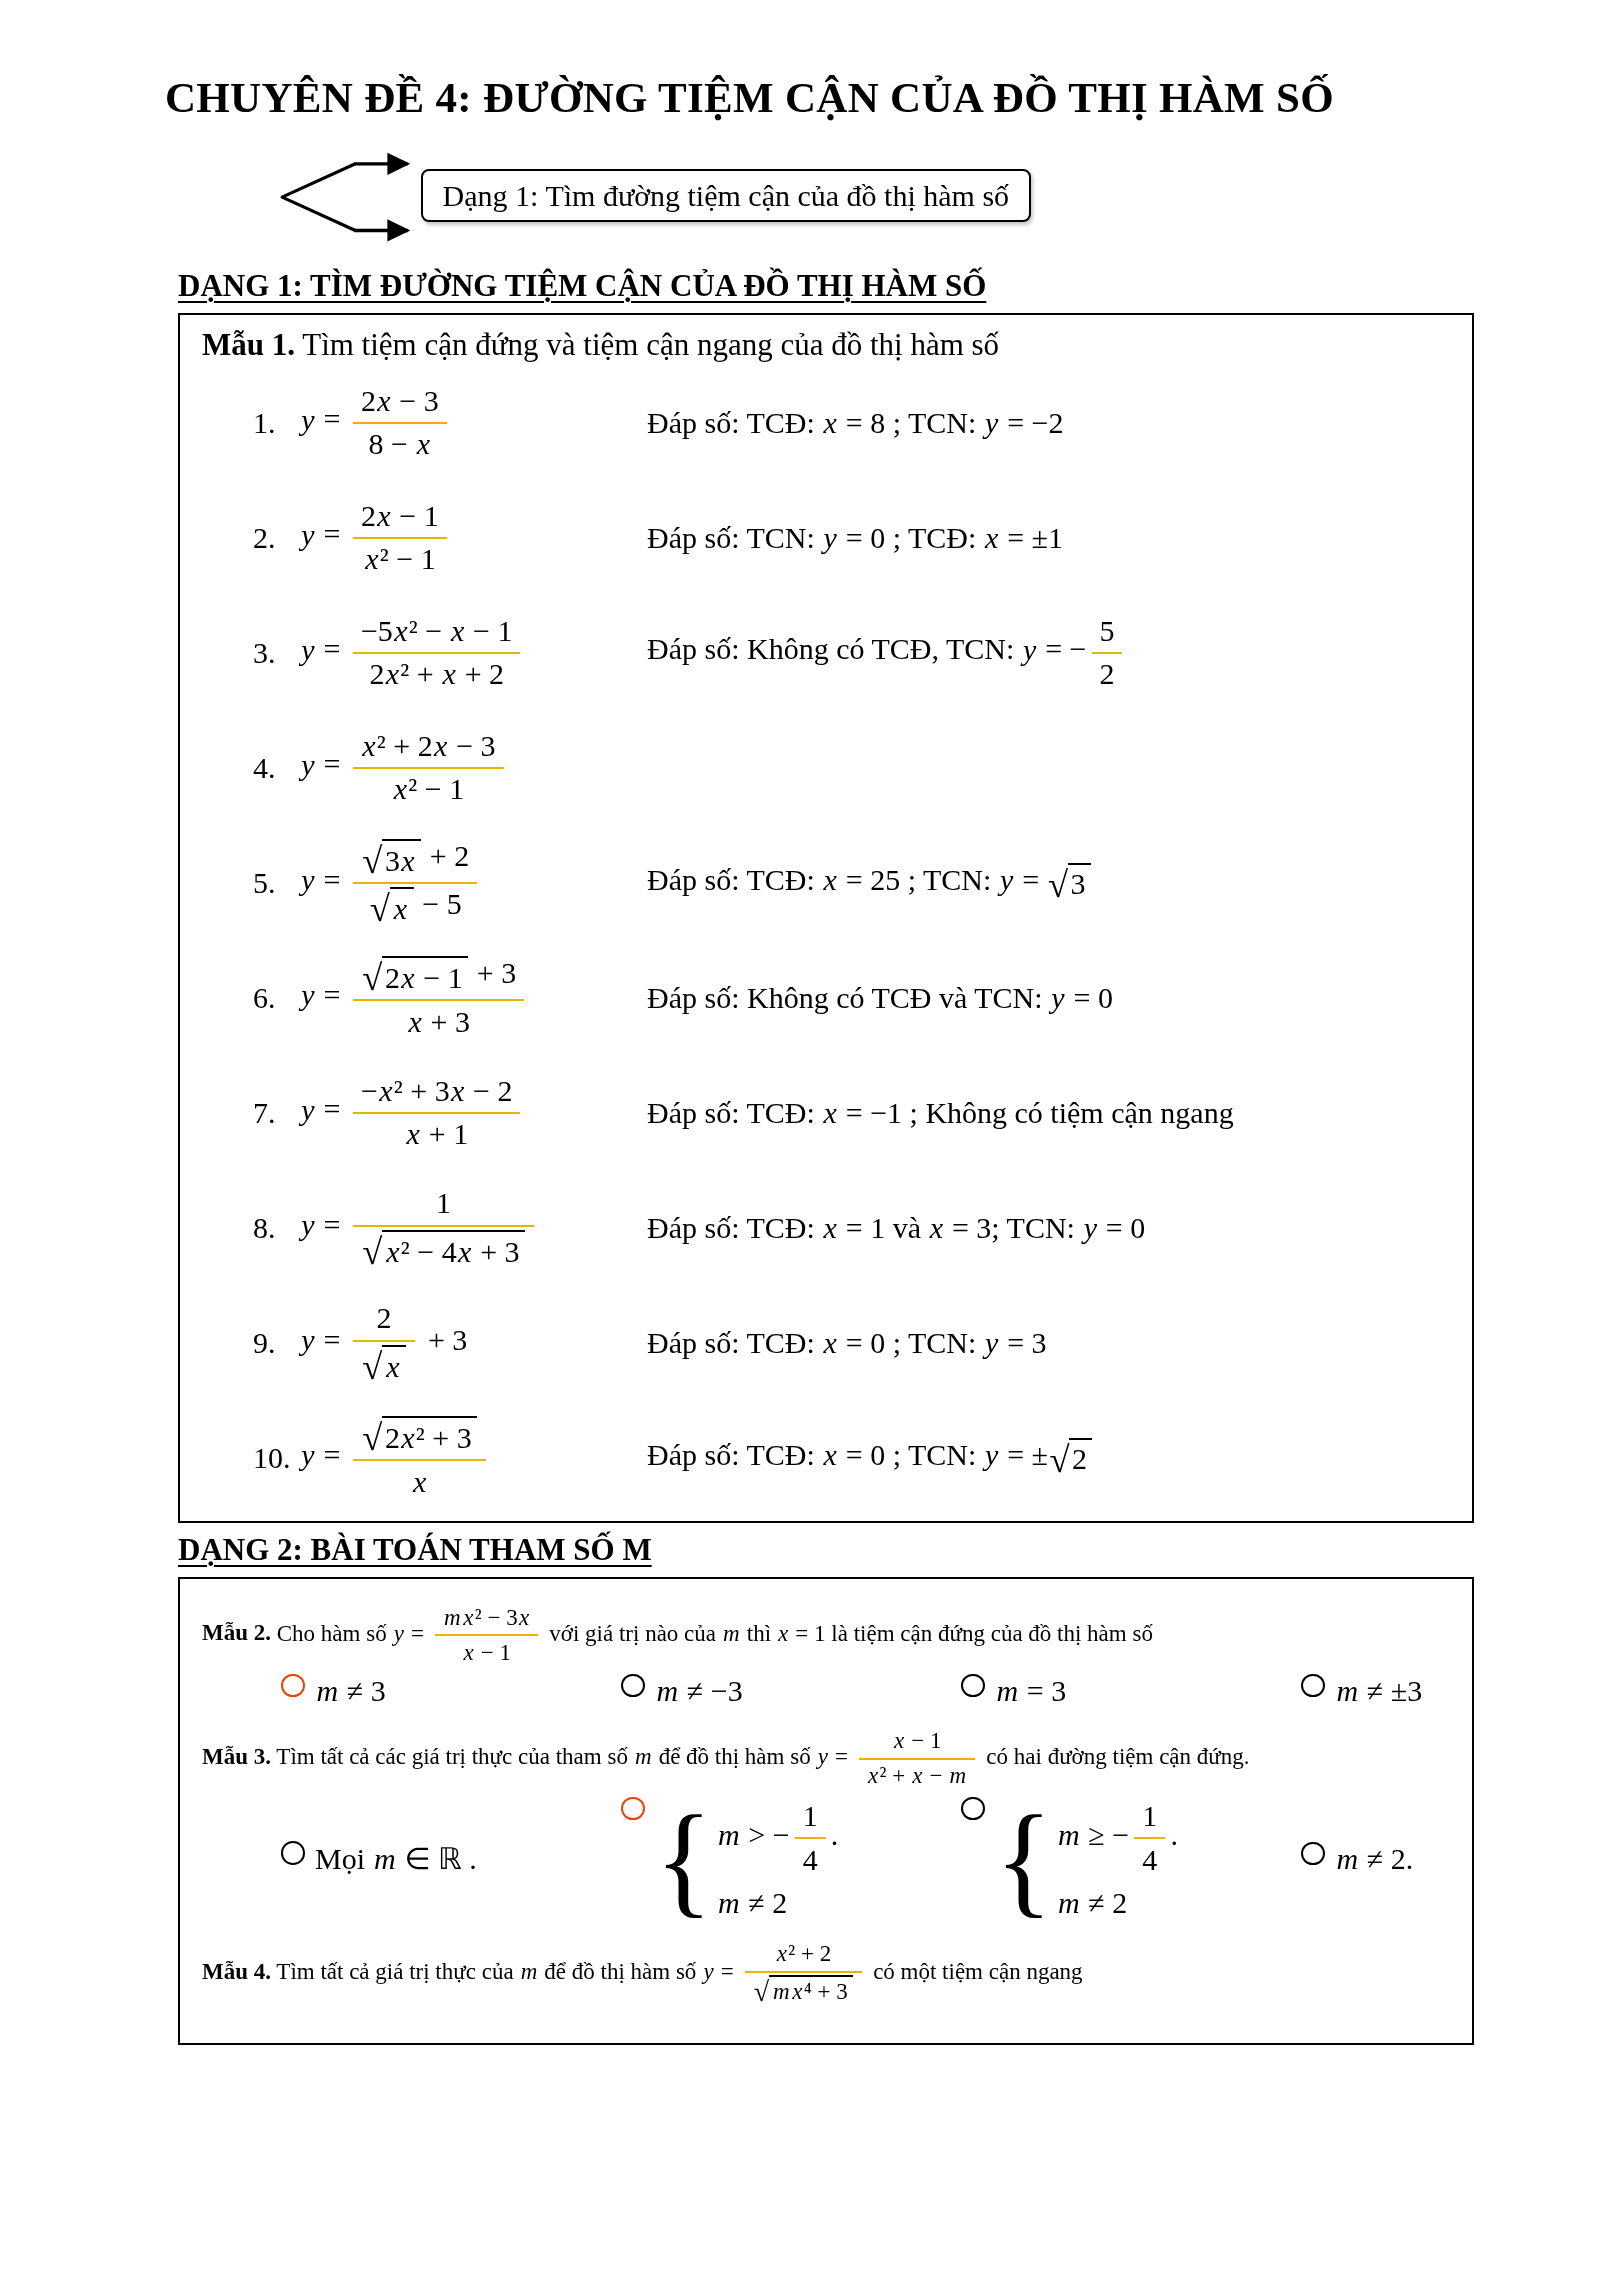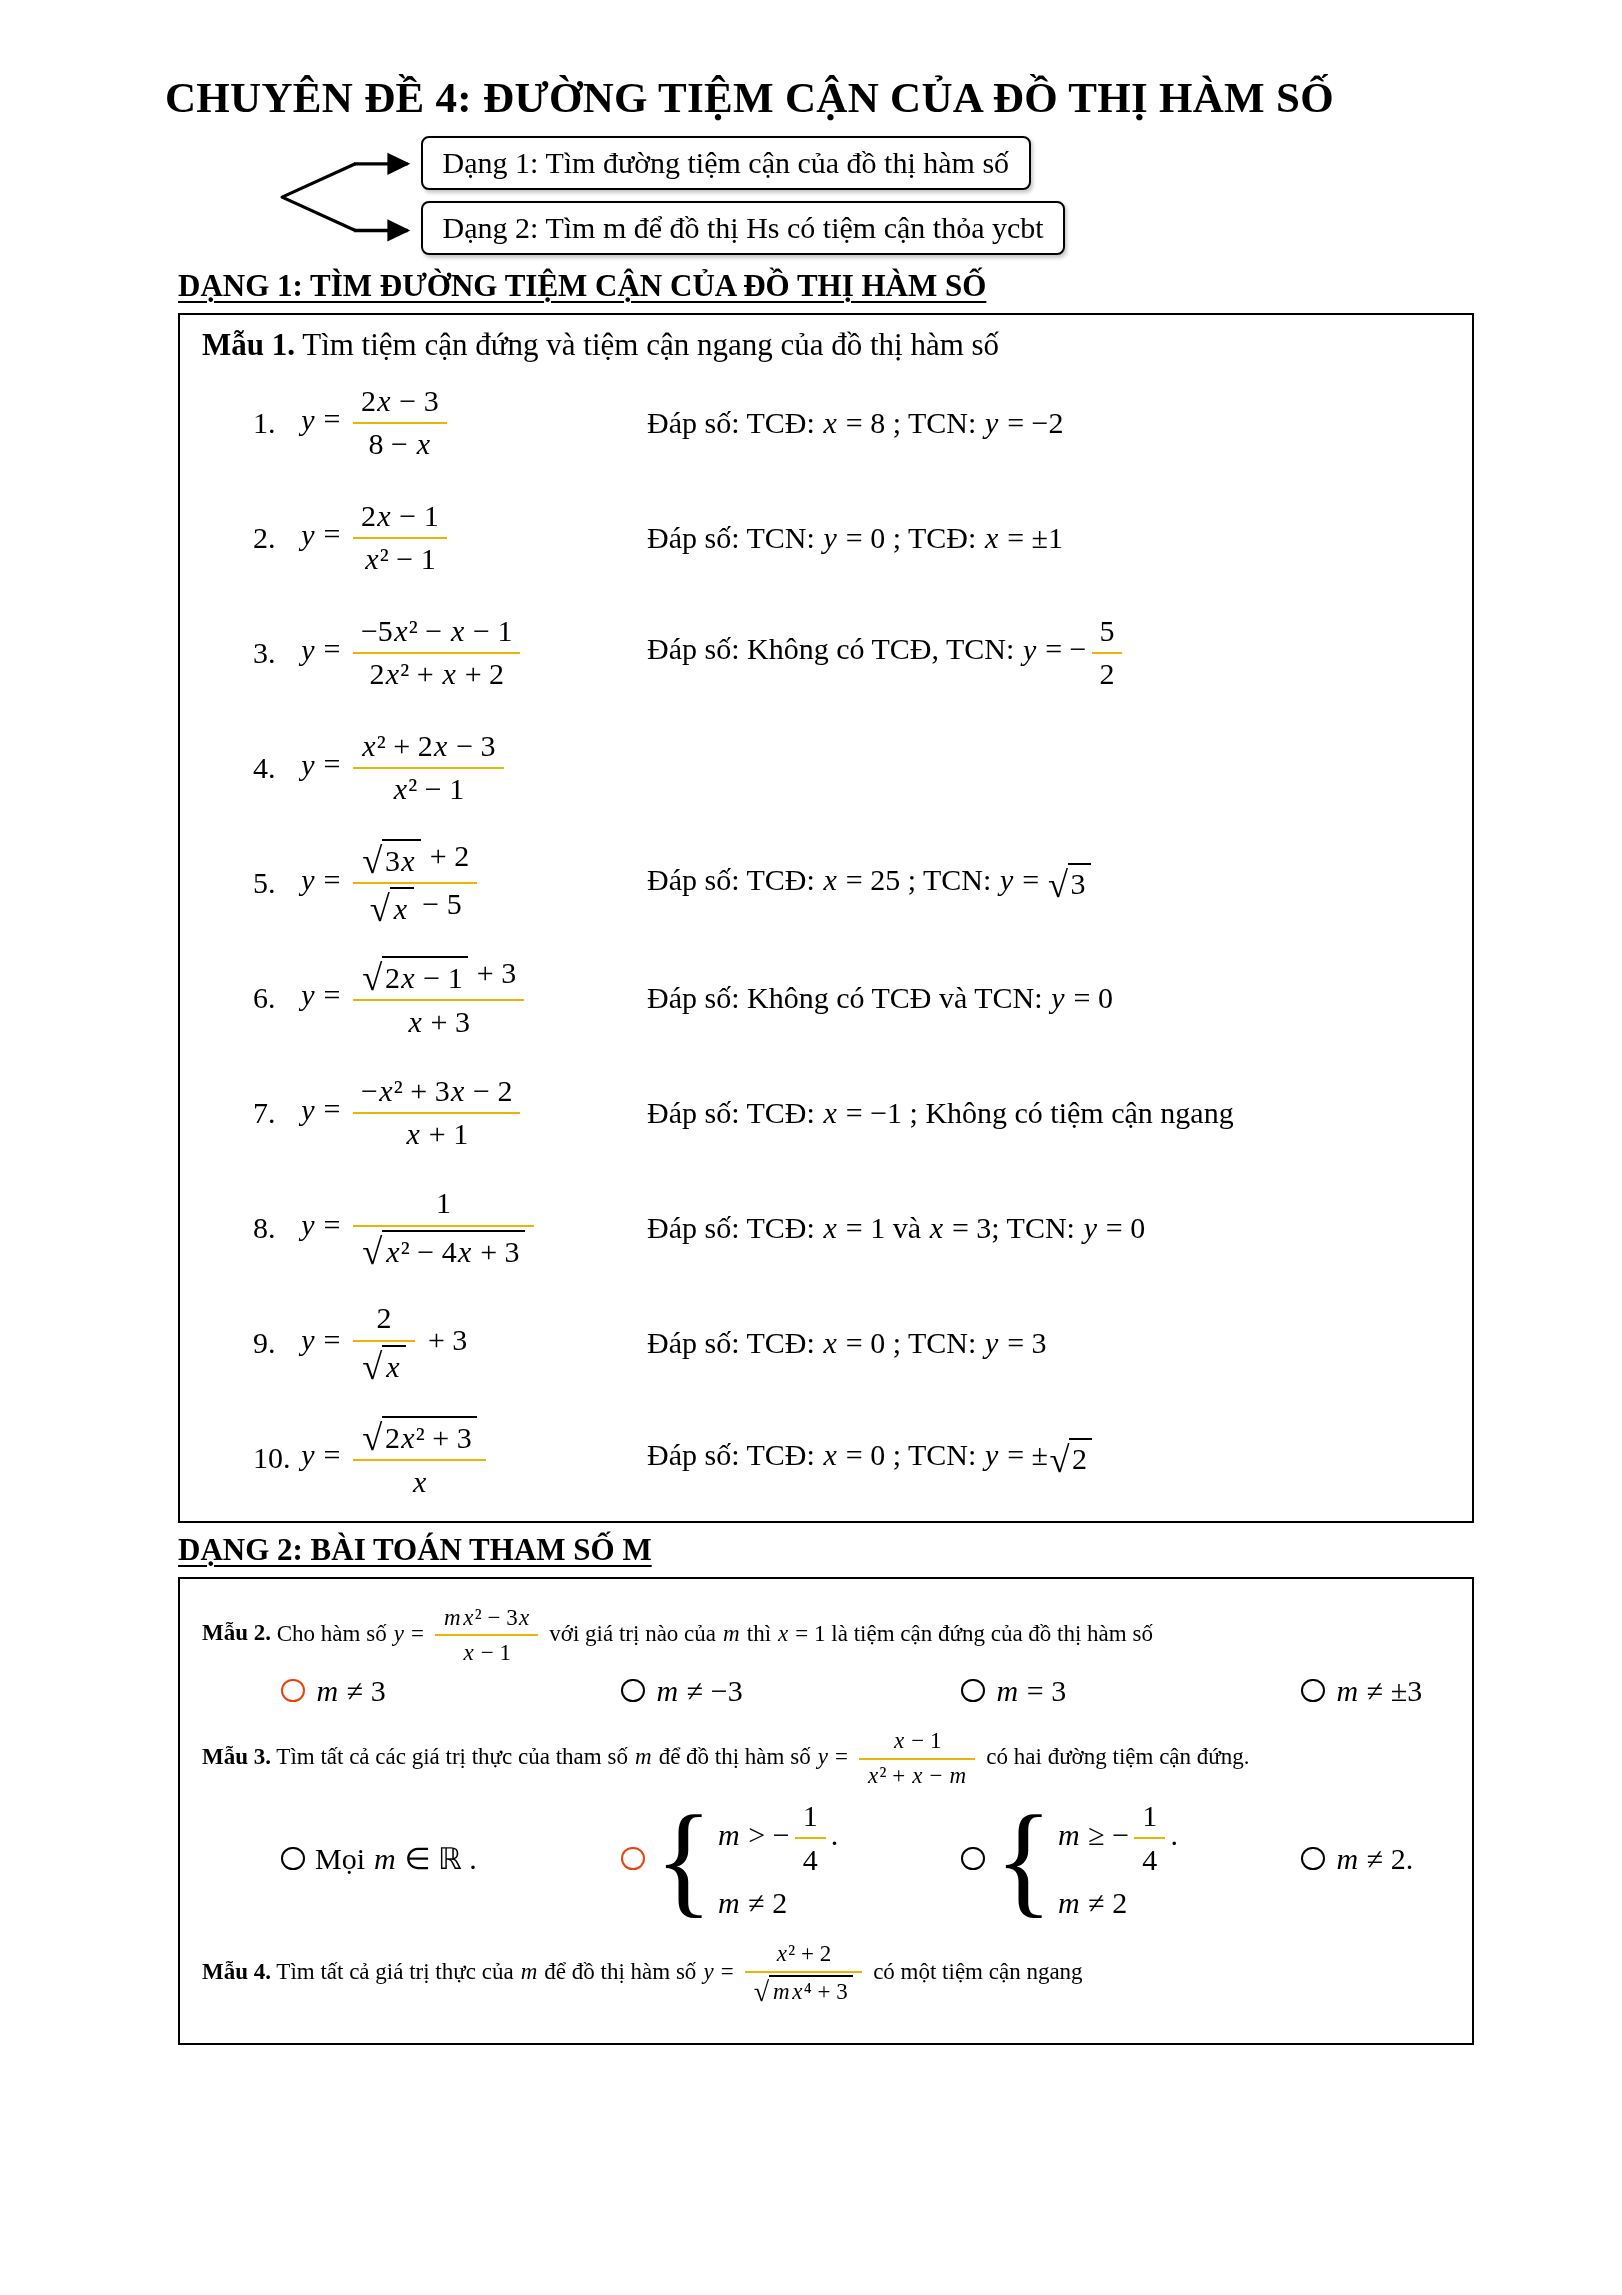--- a/index.html
+++ b/index.html
@@ -41,21 +41,21 @@
   .cases{display:inline-flex;align-items:center;vertical-align:middle}
   .brace{font-size:4em;line-height:.8;transform:scaleY(1.05);margin-right:3.9px}
   .crows{display:inline-flex;flex-direction:column;gap:6.5px}
   .crow{display:block}
 
   
   .bigbox2{padding:17px 22px 30px}
   .mau{font-size:23px;line-height:1.5;margin:6.5px 0 5.2px}
   .maulabel{font-weight:700}
   .optrow{display:flex;align-items:center;padding-left:79px;margin:2.6px 0 18.3px;font-size:30px}
-  .opt{flex:0 0 340px;display:flex;align-items:center}
+  .opt{flex:0 0 340px;display:flex;}
   .opt:last-child{flex:0 1 auto}
   .circle{flex:0 0 auto;width:19.6px;height:19.6px;border:2.6px solid #000;border-radius:50%;margin-right:10.5px}
   .opttext{display:inline-block}
 </style>
 </head>
 <body>
 
 <div class="page">
 
   <h1 class="title">CHUYÊN ĐỀ 4: ĐƯỜNG TIỆM CẬN CỦA ĐỒ THỊ HÀM SỐ</h1>
@@ -68,23 +68,20 @@
         </marker>
       </defs>
       <path d="M150,44 L38,95 L150,146" fill="none" stroke="#000" stroke-width="5" stroke-linejoin="round"></path>
       <line x1="148" y1="44" x2="230" y2="44" stroke="#000" stroke-width="5" marker-end="url(#ah)"></line>
       <line x1="148" y1="146" x2="230" y2="146" stroke="#000" stroke-width="5" marker-end="url(#ah)"></line>
     </svg>
     <div class="dboxes">
       <div class="dbox">
         <span class="dbold">Dạng 1:</span><span> Tìm đường tiệm cận của đồ thị hàm số</span>
       </div>
-      <div class="dbox">
-        <span class="dbold">Dạng 2:</span><span> Tìm m để đồ thị Hs có tiệm cận thỏa ycbt</span>
-      </div>
     </div>
   </div>
 
   <h2 class="secheading">DẠNG 1: TÌM ĐƯỜNG TIỆM CẬN CỦA ĐỒ THỊ HÀM SỐ</h2>
 
   <div class="bigbox">
     <p class="mauhead"><b>Mẫu 1.</b><span> Tìm tiệm cận đứng và tiệm cận ngang của đồ thị hàm số</span></p>
 
     <div class="prow">
       <span class="pnum">1.</span>

